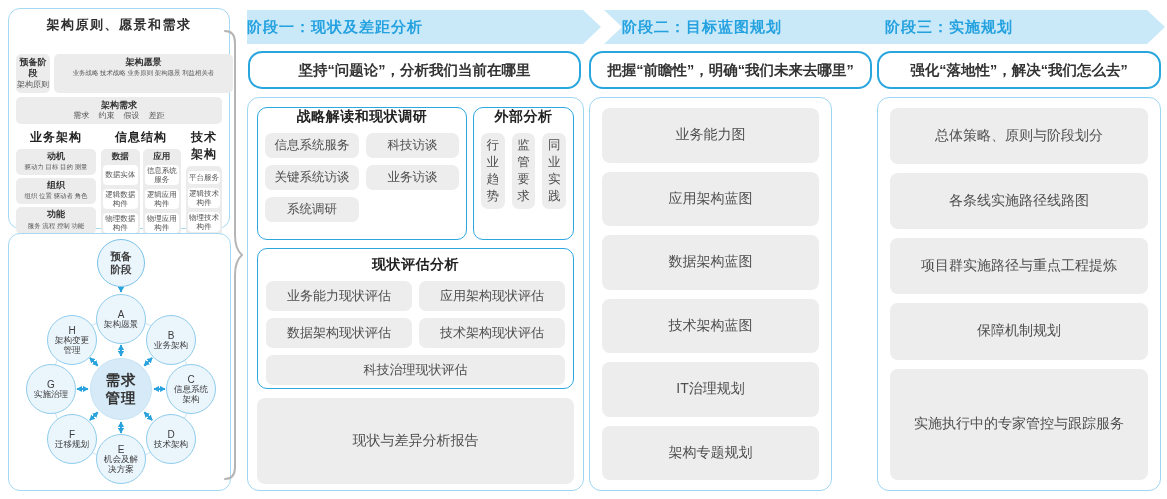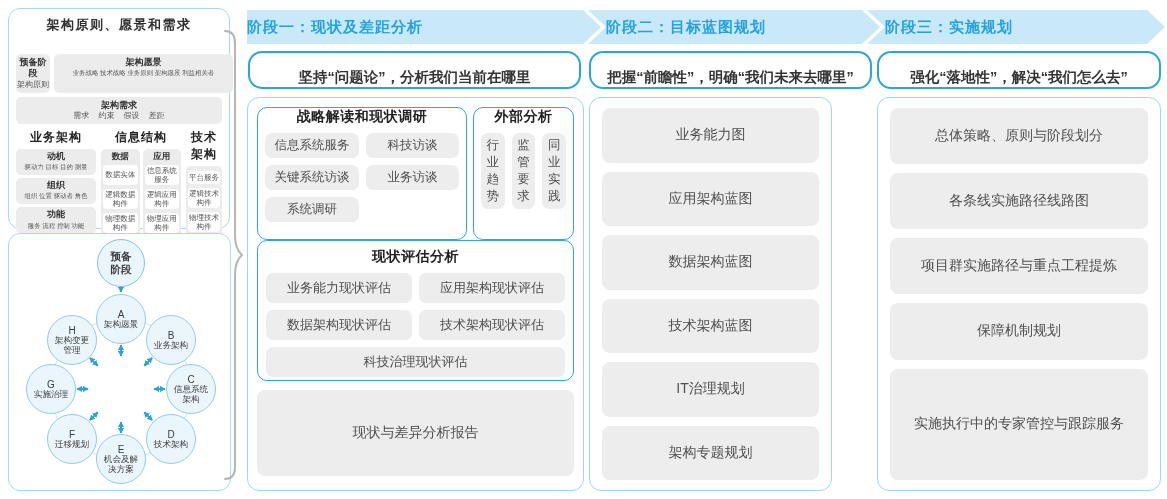--- a/index.html
+++ b/index.html
@@ -60,46 +60,46 @@
   .n-e{left:87px;top:200px}.n-f{left:38px;top:180px}.n-g{left:17px;top:130px}.n-h{left:38px;top:81px}
 
   
   #brace{position:absolute;left:223px;top:30px}
 
   
   .banner{position:absolute;top:10px;height:34px;background:#c9e8f8;color:#24a2e0;font-size:15px;font-weight:bold;
           display:flex;align-items:center;letter-spacing:1px}
   .b1{left:247px;width:354px;padding-right:18px;
       clip-path:polygon(0 0,calc(100% - 18px) 0,100% 50%,calc(100% - 18px) 100%,0 100%)}
-  .b2{left:588px;width:292px;padding-left:18px;padding-right:18px;
+  .b2{left:604px;width:292px;padding-left:18px;padding-right:18px;
       clip-path:polygon(0 0,calc(100% - 18px) 0,100% 50%,calc(100% - 18px) 100%,0 100%,18px 50%)}
   .b3{left:867px;width:298px;padding-left:18px;padding-right:18px;
       clip-path:polygon(0 0,calc(100% - 18px) 0,100% 50%,calc(100% - 18px) 100%,0 100%,18px 50%)}
 
   
   .subtitle{position:absolute;top:51px;height:38px;background:#fff;border:2px solid #2aa6de;border-radius:14px;
-            display:flex;align-items:flex-end;justify-content:center;font-size:14.5px;font-weight:bold;color:#333}
+            display:flex;align-items:center;justify-content:center;font-size:14.5px;font-weight:bold;color:#333}
   .s1{left:248px;width:333px}.s2{left:589px;width:283px}.s3{left:877px;width:284px}
 
   
   .container{position:absolute;top:97px;height:394px;background:#fff;border:1.5px solid #9ed7f2;border-radius:12px}
   .c1{left:247px;width:337px;padding:9px}
   .c2{left:589px;width:243px;padding:10px 12px;display:flex;flex-direction:column;gap:9px}
   .c3{left:877px;width:284px;padding:10px 12px;display:flex;flex-direction:column;gap:9px}
 
   .p1-toprow{display:flex;gap:6px;height:133px}
   .group{border:1.5px solid #2ea7df;border-radius:10px;background:#fff;padding:0 7px}
   .g-strategy{flex:1}
   .g-external{width:101px}
   .group-title{font-size:14px;font-weight:bold;text-align:center;color:#222;margin-bottom:7px;letter-spacing:.5px}
   .grid2{display:grid;grid-template-columns:94px 1fr;gap:7px}
   .item{background:#ededed;border-radius:7px;color:#4f4f4f;display:flex;align-items:center;justify-content:center;
         text-align:center;font-size:12.5px;padding:4px 2px;min-height:25px}
   .stack{display:flex;flex-direction:row;gap:7px}
-  .g-eval{height:141px;padding:7px 8px}
+  .g-eval{margin-top:8px;height:141px;padding:7px 8px}
   .g-eval .grid2e{display:grid;grid-template-columns:1fr 1fr;gap:7px}
   .g-eval .item{font-size:13px;min-height:30px}
   .g-eval .wide{grid-column:1 / span 2}
   .report{margin-top:9px;height:86px;border-radius:8px;font-size:14px}
   .c2 .item,.c3 .item{flex:1;font-size:14px;border-radius:8px}
   .c3 .tall{flex:2.15}
 </style>
 </head>
 <body>
 
@@ -207,20 +207,23 @@
         <line x1="88.7" y1="131.7" x2="80.9" y2="123.9" marker-start="url(#ah)" marker-end="url(#ah)"></line>
         <line x1="112" y1="122" x2="112" y2="111" marker-start="url(#ah)" marker-end="url(#ah)"></line>
         <line x1="135.3" y1="131.7" x2="143.1" y2="123.9" marker-start="url(#ah)" marker-end="url(#ah)"></line>
         <line x1="112" y1="53.5" x2="112" y2="58" marker-end="url(#ah)"></line>
       </g>
     </svg>
 
     <div class="node" id="prep-circle">
       <div class="nt2">预备阶段</div>
     </div>
+    <div class="node" id="center-circle">
+      <div class="ct">需求管理</div>
+    </div>
 
     <div class="node n-a">
       <div class="nl">A</div>
       <div class="nt">架构愿景</div>
     </div>
     <div class="node n-b">
       <div class="nl">B</div>
       <div class="nt">业务架构</div>
     </div>
     <div class="node n-c">

